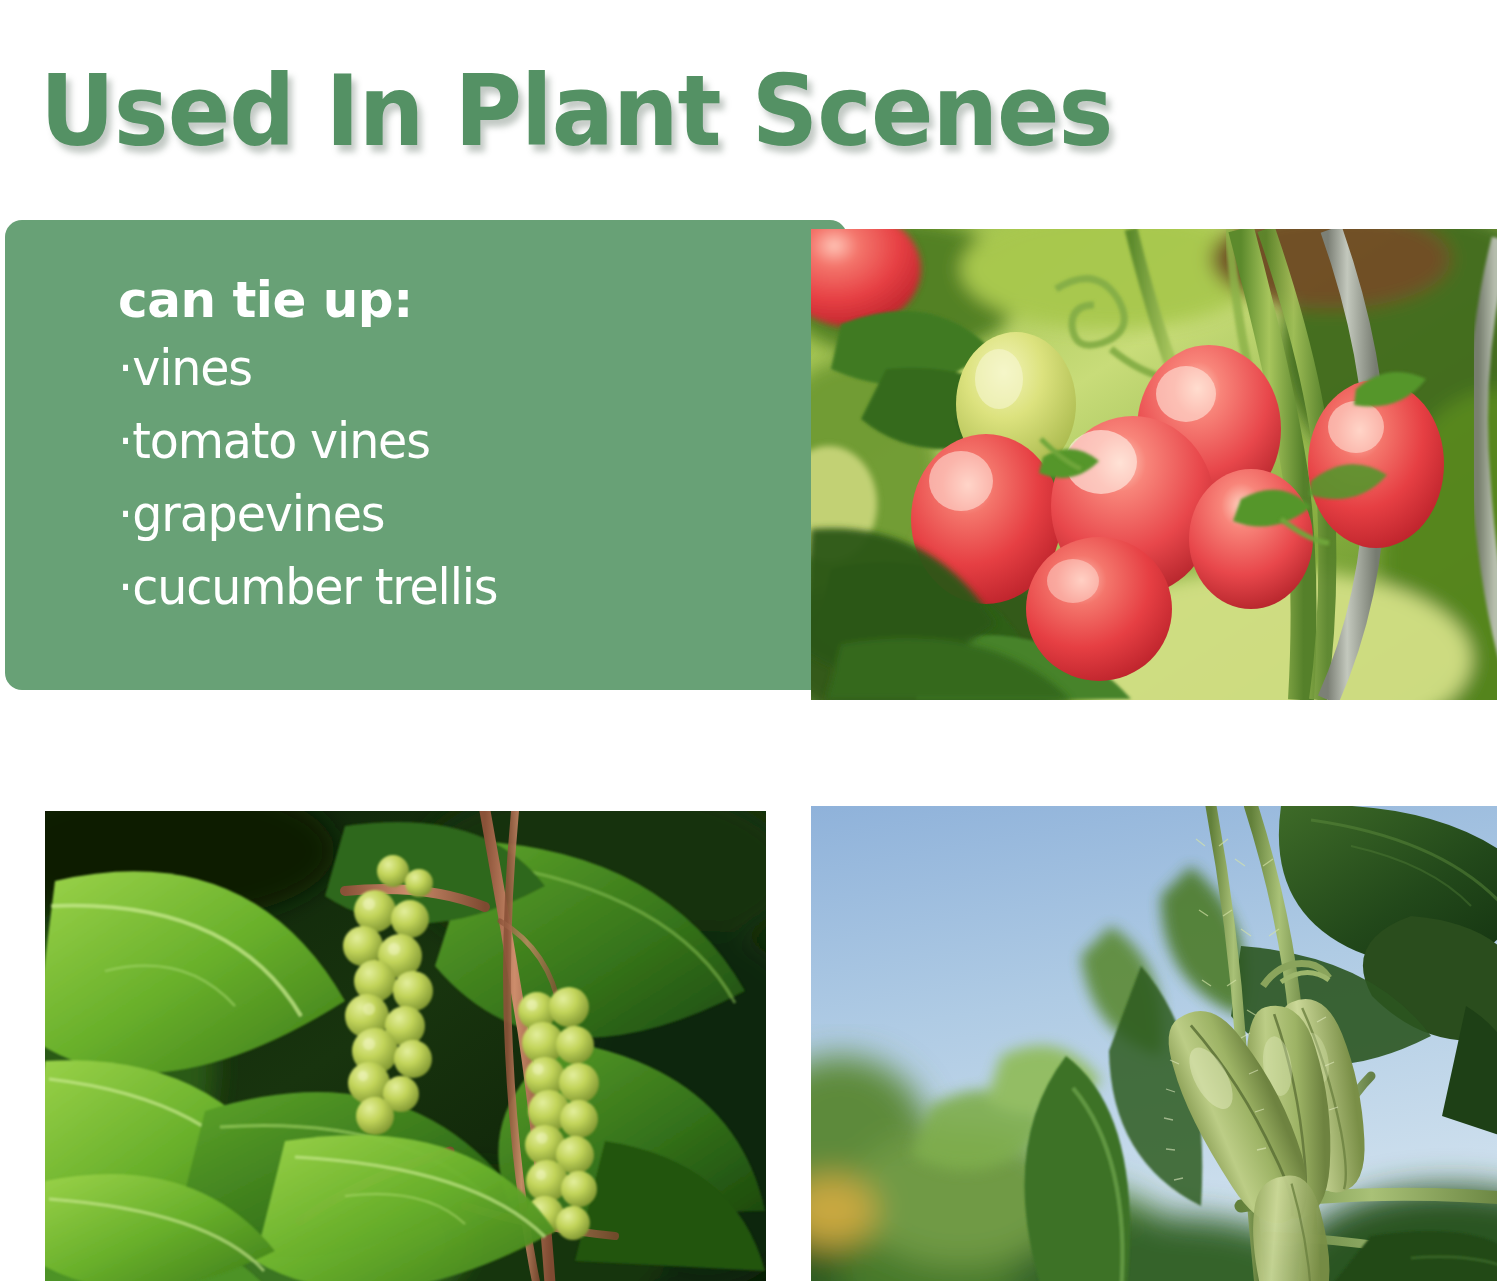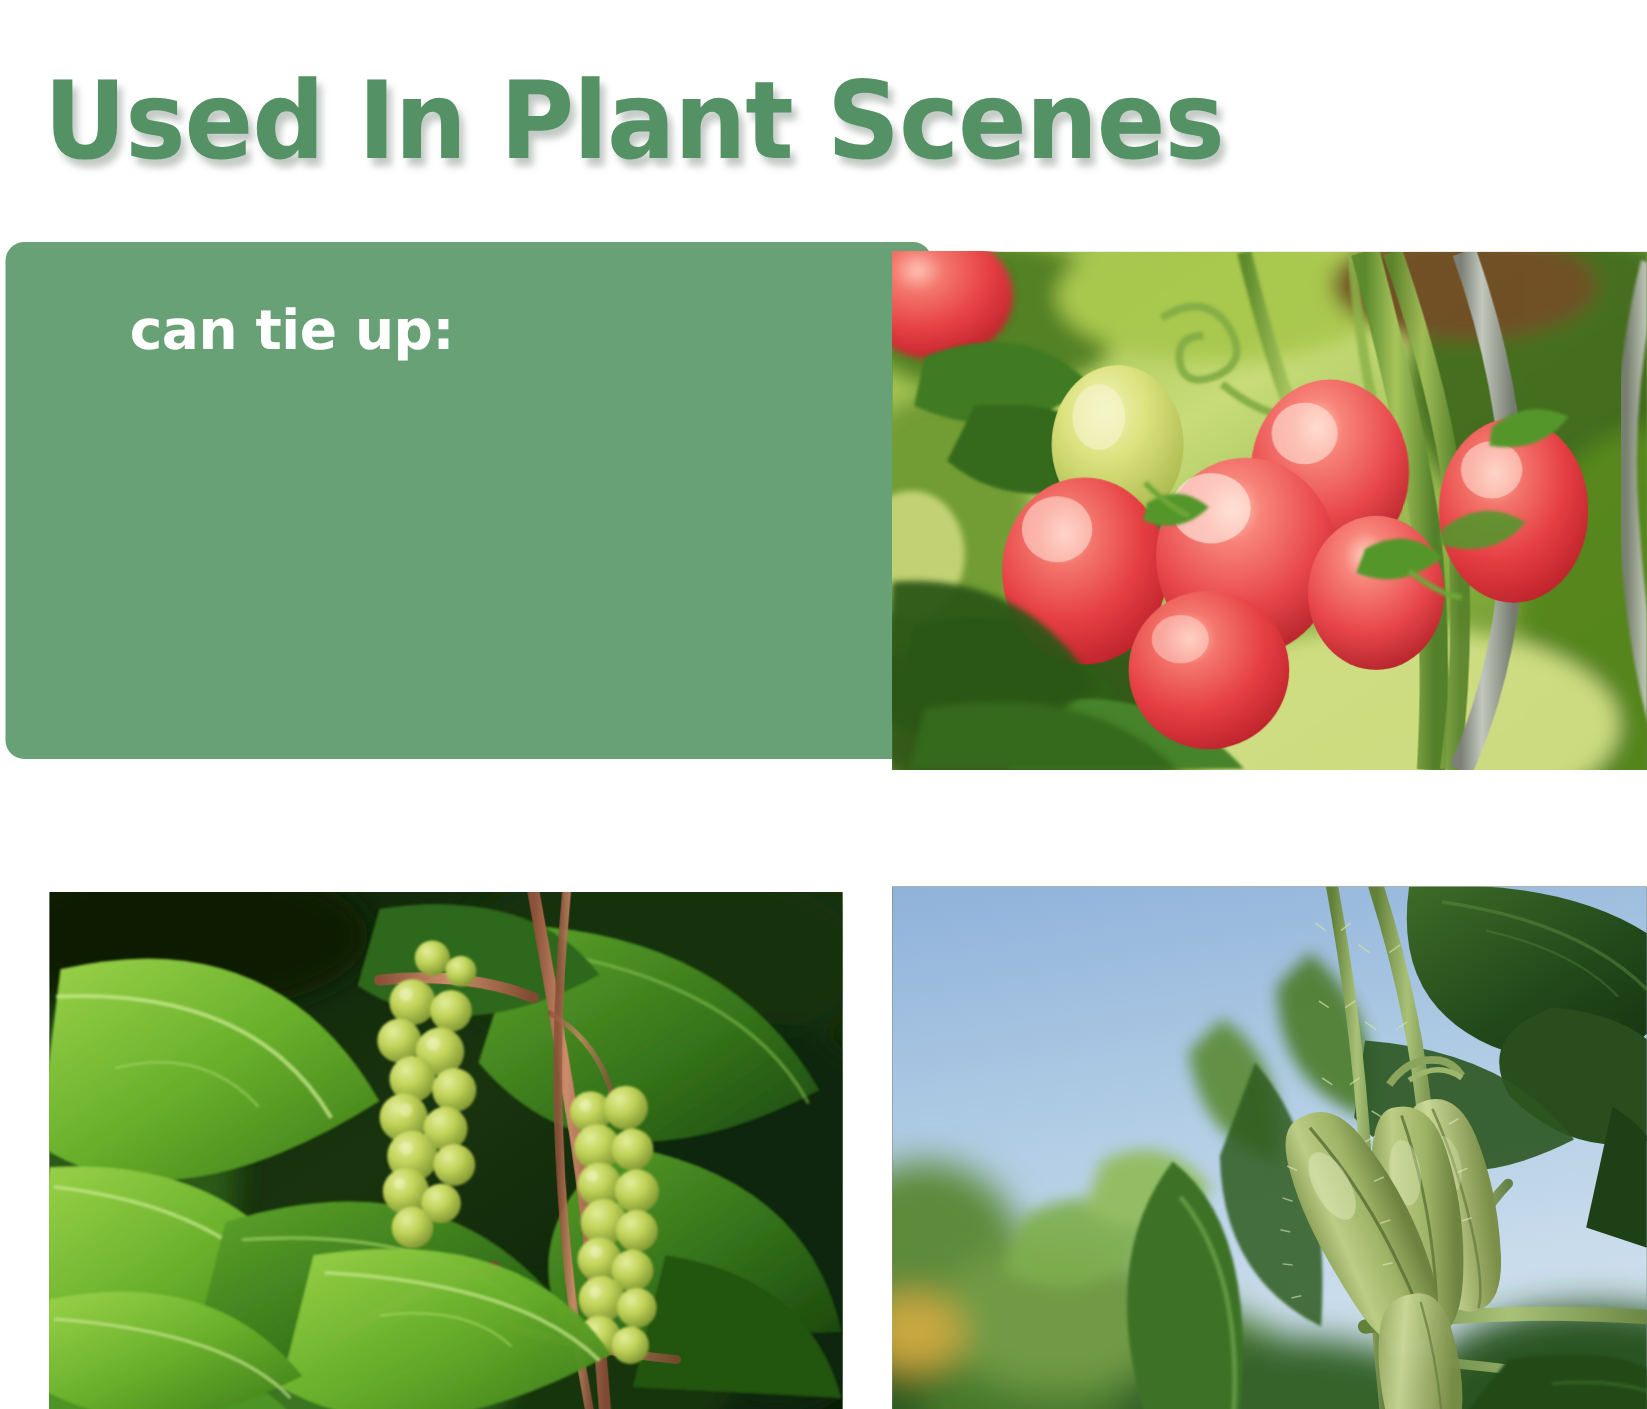--- a/index.html
+++ b/index.html
@@ -89,20 +89,26 @@
 
   .photo svg { display: block; width: 100%; height: 100%; }
 </style>
 </head>
 <body>
 
 <h1 id="page-title">Used In Plant Scenes</h1>
 
 <section id="info-card">
   <div id="info-card-heading">can tie up:</div>
+  <ul id="info-card-list">
+    <li><span class="bullet-dot">·</span><span>vines</span></li>
+    <li><span class="bullet-dot">·</span><span>tomato vines</span></li>
+    <li><span class="bullet-dot">·</span><span>grapevines</span></li>
+    <li><span class="bullet-dot">·</span><span>cucumber trellis</span></li>
+  </ul>
 </section>
 
 <figure class="photo" id="photo-tomatoes">
   <svg viewBox="0 0 721 471" preserveAspectRatio="xMidYMid slice" aria-hidden="true">
     <defs>
       <linearGradient id="tBg" x1="0" y1="0" x2="1" y2="1">
         <stop offset="0%" stop-color="#8FB63C"></stop>
         <stop offset="35%" stop-color="#C8DC79"></stop>
         <stop offset="70%" stop-color="#7FA83A"></stop>
         <stop offset="100%" stop-color="#4C7A24"></stop>

